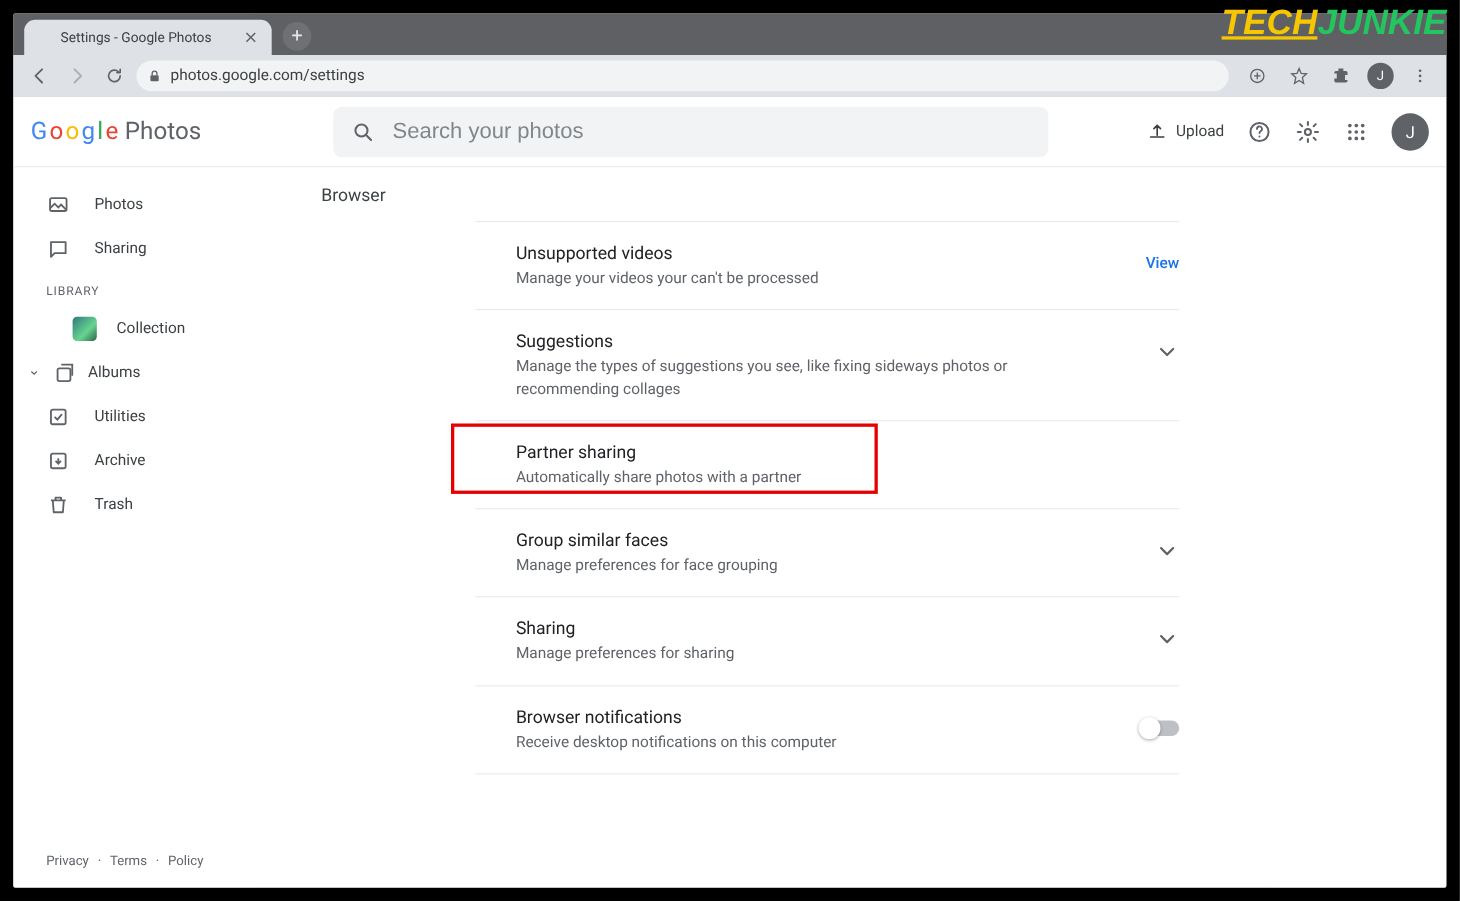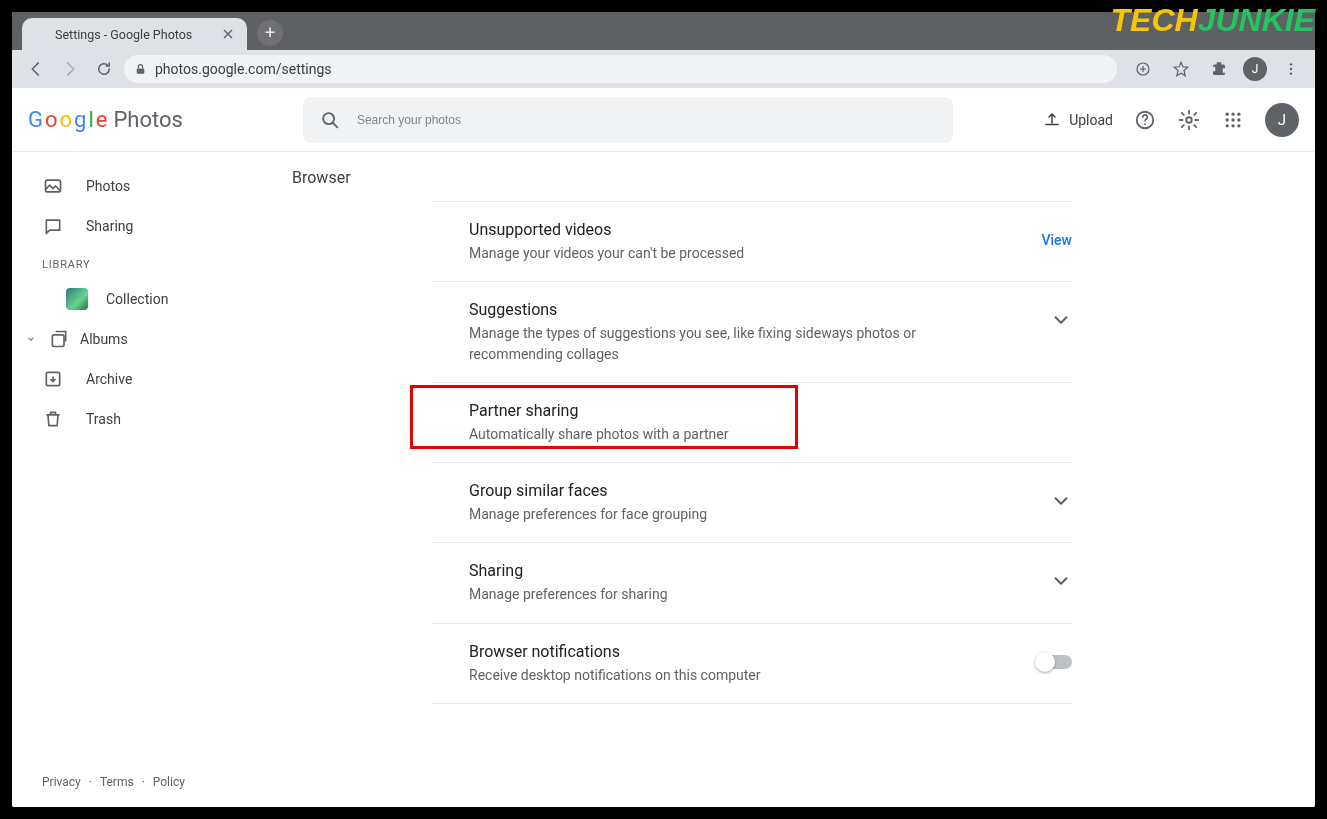--- a/index.html
+++ b/index.html
@@ -6,21 +6,21 @@
   html, body { height: 100%; font-family: Roboto, Arial, sans-serif; }
   body { background: #000; display: flex; align-items: flex-start; justify-content: center; }
 
   .frame { width: 1327px; height: 819px; position: relative; background: #000; }
 
   .watermark {
     position: absolute; top: 2px; right: 12px; font-family: Arial, sans-serif;
     font-weight: 900; font-size: 32px; letter-spacing: 0px; z-index: 50;
     font-style: italic;
   }
-  .watermark .w1 { color: #f6c700; }
+  .watermark .w1 { color: #f6c700; text-decoration: underline; }
   .watermark .w2 { color: #22c55e; }
 
   .chrome {
     position: absolute; inset: 12px; background: #aeaeaf; border-radius: 2px;
     overflow: hidden; display: flex; flex-direction: column;
   }
 
   
   .tabstrip { height: 38px; background: #5f6063; display: flex; align-items: flex-end; position: relative; }
   .tab {
@@ -63,21 +63,21 @@
     height: 64px; border-bottom:1px solid #e8eaed; display:flex; align-items:center; padding: 0 16px;
   }
   .logo { display:flex; align-items:center; gap:2px; font-size:22px; font-weight:400; }
   .logo .g-blue{color:#4285f4;} .logo .g-red{color:#ea4335;} .logo .g-yellow{color:#fbbc05;} .logo .g-green{color:#34a853;}
   .logo .prod { color:#5f6368; margin-left:4px; }
   .search {
     margin-left: 120px; width: 650px; height: 46px; background:#f1f3f4; border-radius:8px;
     display:flex; align-items:center; padding:0 16px; gap:16px; color:#5f6368;
   }
   .search input {
-    border:none; outline:none; background:transparent; font-size:12px; color:#0f172a; flex:1;
+    border:none; outline:none; background:transparent; font-size:20px; color:#0f172a; flex:1;
   }
   .search input::placeholder { color:#80868b; }
   .appbar-right { margin-left:auto; display:flex; align-items:center; gap:20px; }
   .upload { display:flex; align-items:center; gap:8px; color:#3c4043; font-size:14px; cursor:pointer; }
   .icon-btn { width:24px; height:24px; color:#5f6368; display:flex; align-items:center; justify-content:center; cursor:pointer; }
   .avatar-app { width:34px; height:34px; border-radius:50%; background:#5f6368; color:#fff; display:flex; align-items:center; justify-content:center; font-size:15px; }
 
   .body-row { flex:1; display:flex; overflow:hidden; }
   .sidebar { width: 260px; padding: 14px 0 0 0; display:flex; flex-direction:column; font-size:14px; color:#3c4043; }
   .side-item { height:40px; display:flex; align-items:center; gap:22px; padding:0 0 0 30px; cursor:pointer; }
@@ -305,20 +305,29 @@
                   <path d="M8 3h12v12" stroke="currentColor" stroke-width="2" fill="none"></path>
                 </svg>
             </span>
             <span>Albums</span>
           </div>
 
           <div class="side-item">
             <span class="side-icon">
               <svg width="20" height="20" viewBox="0 0 24 24">
                   <rect x="4" y="4" width="16" height="16" rx="2" stroke="currentColor" stroke-width="2" fill="none"></rect>
+                  <path d="M8 12 L11 15 L16 9" stroke="currentColor" stroke-width="2" fill="none"></path>
+                </svg>
+            </span>
+            <span>Utilities</span>
+          </div>
+          <div class="side-item">
+            <span class="side-icon">
+              <svg width="20" height="20" viewBox="0 0 24 24">
+                  <rect x="4" y="4" width="16" height="16" rx="2" stroke="currentColor" stroke-width="2" fill="none"></rect>
                   <path d="M12 9 V15 M9 12 L12 15 L15 12" stroke="currentColor" stroke-width="2" fill="none"></path>
                 </svg>
             </span>
             <span>Archive</span>
           </div>
           <div class="side-item">
             <span class="side-icon">
               <svg width="20" height="20" viewBox="0 0 24 24">
                   <path d="M4 7h16 M9 7V4h6v3 M6 7l1 13h10l1-13" stroke="currentColor" stroke-width="2" fill="none" stroke-linejoin="round"></path>
                 </svg>

